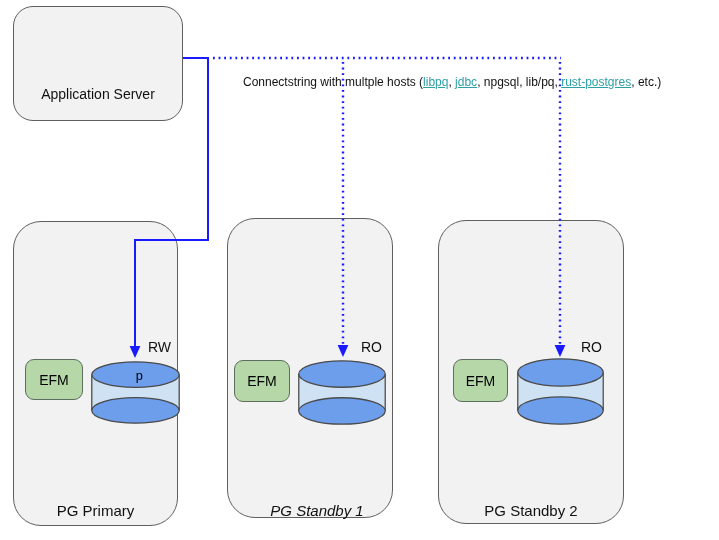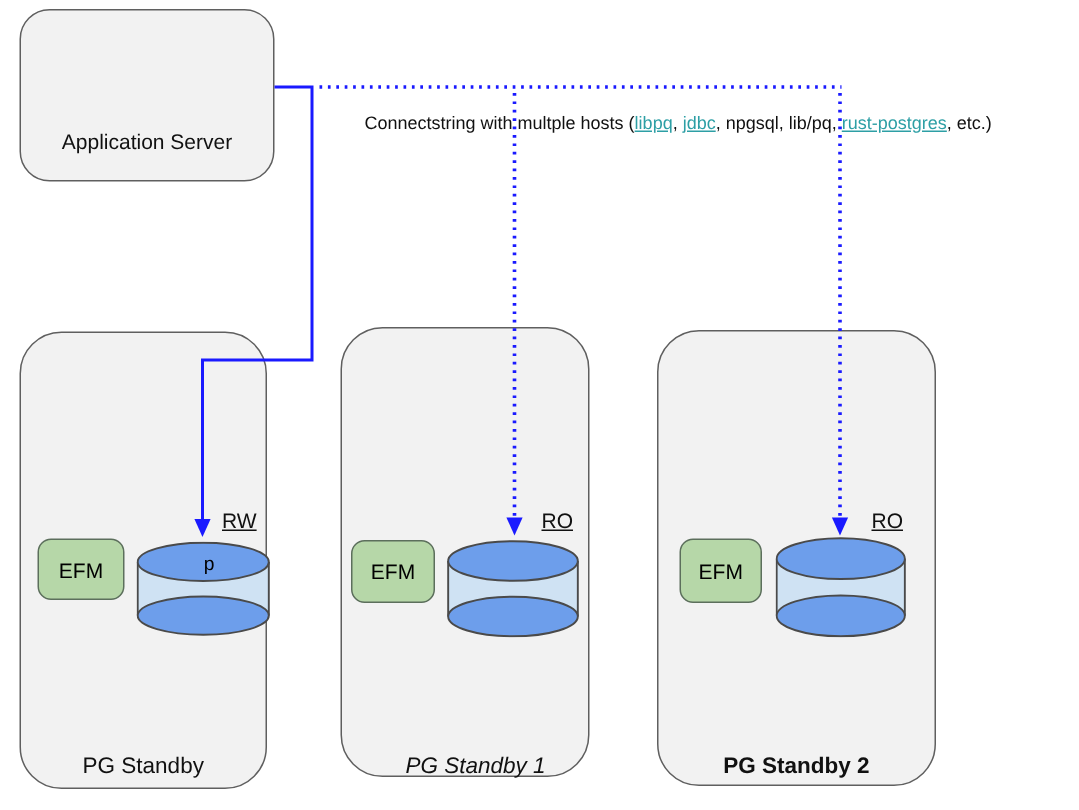--- a/index.html
+++ b/index.html
@@ -22,42 +22,42 @@
     position:absolute;left:13px;top:86px;width:170px;text-align:center;
     font-size:14px;color:#111;
   }
   #node-primary{left:13px;top:221px;width:165px;height:305px;}
   #node-standby1{left:227px;top:218px;width:166px;height:300px;}
   #node-standby2{left:438px;top:220px;width:186px;height:304px;}
 
   .node-label{position:absolute;top:502px;text-align:center;font-size:15px;color:#111;}
   #label-primary{left:13px;width:165px;}
   #label-standby1{left:234px;width:166px;font-style:italic;}
-  #label-standby2{left:438px;width:186px;font-weight:bold;}
+  #label-standby2{left:438px;width:186px;}
 
   .efm{
     position:absolute;background:var(--efm-fill);
     border:1.4px solid var(--efm-border);border-radius:9px;
     display:flex;align-items:center;justify-content:center;
     font-size:14px;color:#000000;
   }
   #efm-primary{left:25px;top:359px;width:58px;height:41px;}
   #efm-standby1{left:234px;top:360px;width:56px;height:42px;}
   #efm-standby2{left:453px;top:359px;width:55px;height:43px;}
 
   .cyl{position:absolute;}
   #cyl-primary{left:91px;top:361px;}
   #cyl-standby1{left:298px;top:360px;}
   #cyl-standby2{left:517px;top:358px;}
   .cyl .cap{fill:var(--cyl-cap);stroke:var(--cyl-border);stroke-width:1.3;}
   .cyl .body{fill:var(--cyl-body);}
   .cyl .side{stroke:var(--cyl-border);stroke-width:1.3;}
   .cyl text{font-family:"Liberation Sans",sans-serif;font-size:13px;fill:#000;}
 
-  .access-label{position:absolute;font-size:14px;color:#111;text-decoration:underline;}
+  .access-label{position:absolute;font-size:14px;color:#111;}
   #access-primary{left:148px;top:339px;}
   #access-standby1{left:361px;top:339px;}
   #access-standby2{left:581px;top:339px;}
 
   #connect-note{
     position:absolute;left:243px;top:43px;font-size:12px;color:#111;white-space:nowrap;margin-top:32px;
   }
   #connect-note .note-link{color:var(--teal);text-decoration:underline;cursor:pointer;}
 
   #connector-overlay{position:absolute;left:0;top:0;pointer-events:none;}
@@ -72,21 +72,21 @@
 
   <div id="app-server" class="node-box"></div>
   <div id="app-server-label">Application Server</div>
 
   <div id="connect-note"><span class="note-text">Connectstring with multple hosts (</span><span class="note-link">libpq</span><span class="note-text">, </span><span class="note-link">jdbc</span><span class="note-text">, npgsql, lib/pq, </span><span class="note-link">rust-postgres</span><span class="note-text">, etc.)</span></div>
 
   <div id="node-primary" class="node-box"></div>
   <div id="node-standby1" class="node-box"></div>
   <div id="node-standby2" class="node-box"></div>
 
-  <div id="label-primary" class="node-label">PG Standby</div>
+  <div id="label-primary" class="node-label">PG Primary</div>
   <div id="label-standby1" class="node-label">PG Standby 1</div>
   <div id="label-standby2" class="node-label">PG Standby 2</div>
 
   <div id="efm-primary" class="efm">
       <span>EFM</span>
     </div>
   <div id="efm-standby1" class="efm">
       <span>EFM</span>
     </div>
   <div id="efm-standby2" class="efm">

